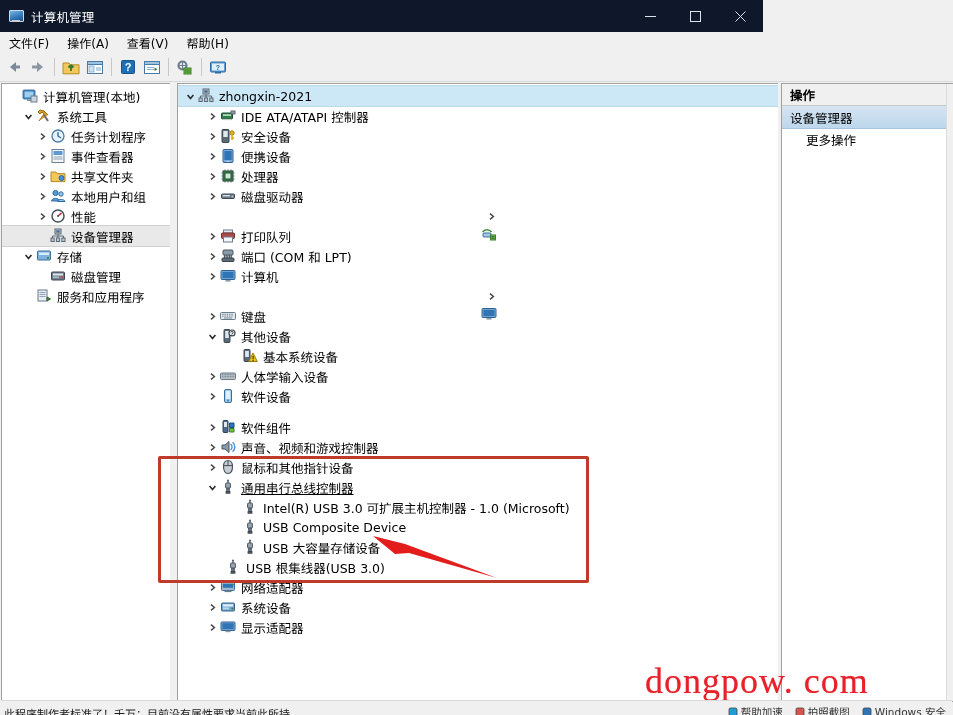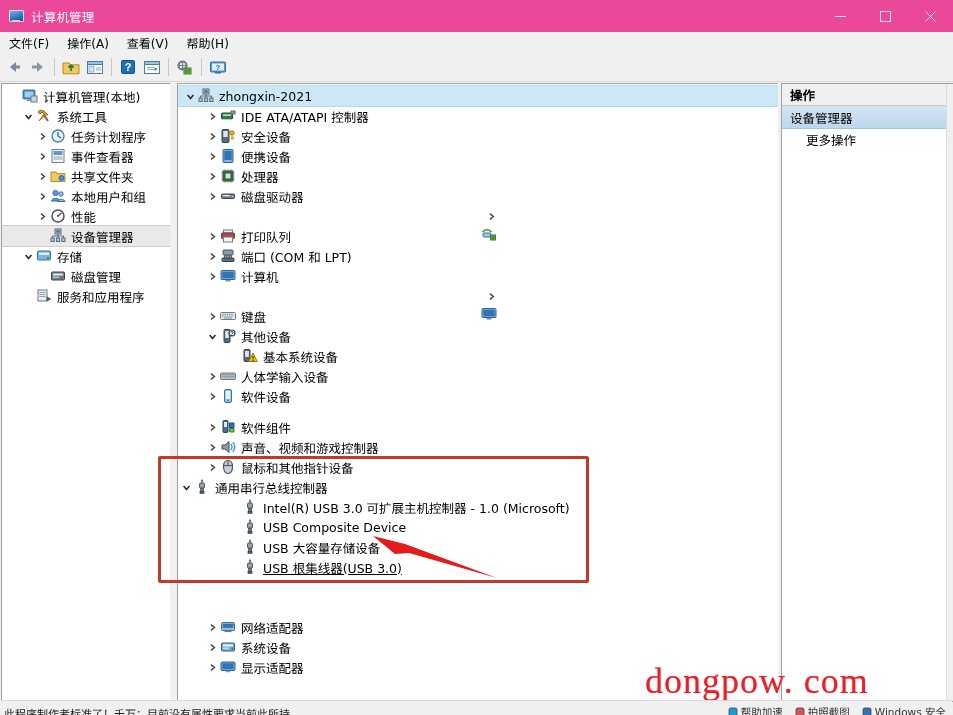--- a/index.html
+++ b/index.html
@@ -8,22 +8,22 @@
     width:953px;height:715px;overflow:hidden;
     font-family:"Liberation Sans","DejaVu Sans",sans-serif;
     font-size:12px;
     background:#ffffff;
     -webkit-font-smoothing:antialiased;
   }
   #app{position:relative;width:953px;height:715px;overflow:hidden;background:#f0f0f0;}
 
   
   .titlebar{
-    position:absolute;left:0;top:0;width:953px;height:32px;
-    background:#ec4899;
+    position:absolute;left:0;top:0;width:763px;height:32px;
+    background:#0f172a;
     display:flex;align-items:center;
   }
   .tb-icon{
     width:16px;height:16px;margin-left:8px;margin-right:7px;
     position:relative;flex:0 0 auto;
   }
   .tb-icon .mon{
     position:absolute;left:1px;top:2px;width:13px;height:10px;
     background:linear-gradient(160deg,#6fb7e8 0%,#2f74b5 60%,#1d4f84 100%);
     border:1px solid #cfd9e2;border-radius:1px;
@@ -691,21 +691,21 @@
           </span>
           <span class="ticon">
             <svg width="16" height="16" viewBox="0 0 16 16" style="display: block;">
               <path d="M8 1.5 C11 1.5 12.5 4 12.5 7.5 C12.5 11.5 11 14.5 8 14.5 C5 14.5 3.5 11.5 3.5 7.5 C3.5 4 5 1.5 8 1.5 Z" fill="#c9ced3" stroke="#4a5662" stroke-width="1.2"></path>
               <path d="M8 2 V6.5" fill="none" stroke="#4a5662" stroke-width="1.1"></path>
               <path d="M3.7 6.6 h8.6" fill="none" stroke="#4a5662" stroke-width="1.1"></path>
             </svg>
           </span>
           <span class="tlabel">鼠标和其他指针设备</span>
         </div>
-        <div class="trow" style="">
+        <div class="trow" style="padding-left: 26px; text-decoration: underline;">
           <span class="chev">
             <svg width="9" height="9" viewBox="0 0 9 9" style="display: block;">
               <path d="M1.6 3 L4.5 6.4 L7.4 3" fill="none" stroke="#2b2b2b" stroke-width="1.6"></path>
             </svg>
           </span>
           <span class="ticon">
             <svg width="16" height="16" viewBox="0 0 16 16" style="display: block;">
               <path d="M8 1.5 V4" fill="none" stroke="#5c6b78" stroke-width="1.4"></path>
               <circle cx="8" cy="1.6" r="1.1" fill="#5c6b78"></circle>
               <rect x="5.6" y="4" width="4.8" height="5.2" fill="#9aa5b0" rx="1" stroke="#4a5662" stroke-width="1"></rect>
@@ -747,34 +747,34 @@
             <svg width="16" height="16" viewBox="0 0 16 16" style="display: block;">
               <path d="M8 1.5 V4" fill="none" stroke="#5c6b78" stroke-width="1.4"></path>
               <circle cx="8" cy="1.6" r="1.1" fill="#5c6b78"></circle>
               <rect x="5.6" y="4" width="4.8" height="5.2" fill="#9aa5b0" rx="1" stroke="#4a5662" stroke-width="1"></rect>
               <rect x="6.7" y="9.2" width="2.6" height="3.4" fill="#6f7d8a" stroke="#4a5662" stroke-width="1"></rect>
               <rect x="6.1" y="12.6" width="3.8" height="1.6" fill="#5c6b78" stroke="#39434d" stroke-width="1"></rect>
             </svg>
           </span>
           <span class="tlabel">USB 大容量存储设备</span>
         </div>
-        <div class="trow" style="padding-left: 48px; text-decoration: underline;">
+        <div class="trow" style="padding-left: 31px;">
           <span class="chev"></span>
           <span class="ticon">
             <svg width="16" height="16" viewBox="0 0 16 16" style="display: block;">
               <path d="M8 1.5 V4" fill="none" stroke="#5c6b78" stroke-width="1.4"></path>
               <circle cx="8" cy="1.6" r="1.1" fill="#5c6b78"></circle>
               <rect x="5.6" y="4" width="4.8" height="5.2" fill="#9aa5b0" rx="1" stroke="#4a5662" stroke-width="1"></rect>
               <rect x="6.7" y="9.2" width="2.6" height="3.4" fill="#6f7d8a" stroke="#4a5662" stroke-width="1"></rect>
               <rect x="6.1" y="12.6" width="3.8" height="1.6" fill="#5c6b78" stroke="#39434d" stroke-width="1"></rect>
             </svg>
           </span>
           <span class="tlabel">USB 根集线器(USB 3.0)</span>
         </div>
-        <div class="trow" style="padding-left: 26px; margin-top: 40px;">
+        <div class="trow" style="padding-left: 26px;">
           <span class="chev">
             <svg width="9" height="9" viewBox="0 0 9 9" style="display: block;">
               <path d="M3 1.6 L6.4 4.5 L3 7.4" fill="none" stroke="#4a4a4a" stroke-width="1.5"></path>
             </svg>
           </span>
           <span class="ticon">
             <svg width="16" height="16" viewBox="0 0 16 16" style="display: block;">
               <rect x="1.5" y="3.5" width="13" height="8" fill="#9fb8cc" rx="1" stroke="#3c6f9e" stroke-width="1"></rect>
               <rect x="2.9" y="4.8" width="10.2" height="4" fill="#2f74b5"></rect>
               <rect x="4.5" y="11.5" width="7" height="1.6" fill="#6b7d8c"></rect>

